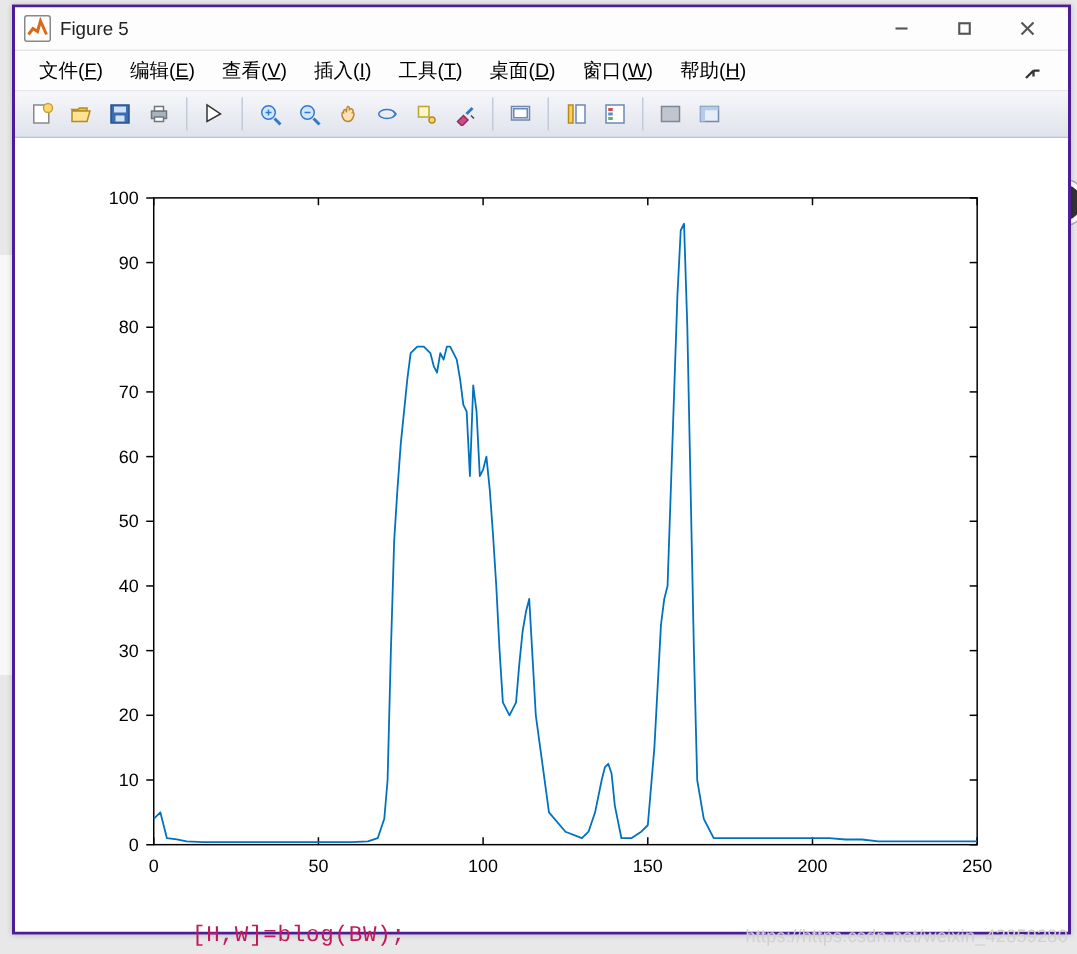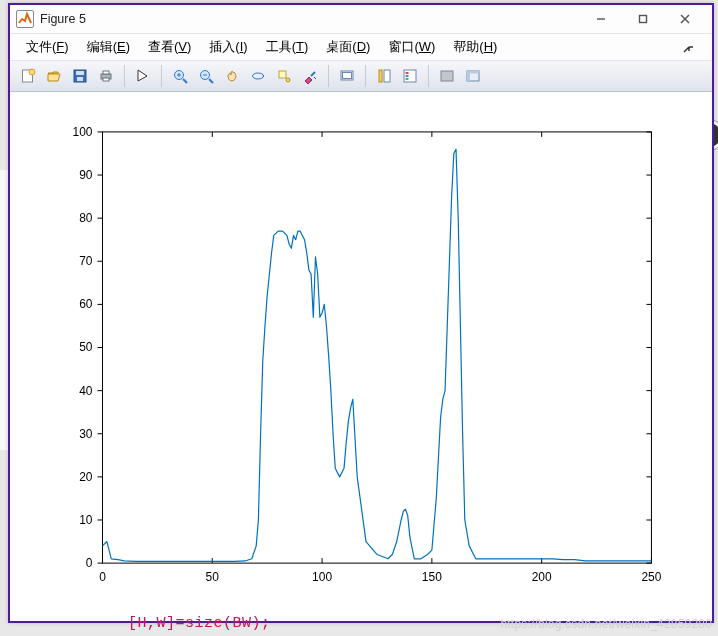--- a/index.html
+++ b/index.html
@@ -357,14 +357,14 @@
         <line x1="532" x2="532" y1="40" y2="45" stroke="#000"></line>
         <text x="532" y="490" text-anchor="middle" class="axis-tick">200</text>
         <line x1="642" x2="642" y1="472" y2="467" stroke="#000"></line>
         <line x1="642" x2="642" y1="40" y2="45" stroke="#000"></line>
         <text x="642" y="490" text-anchor="middle" class="axis-tick">250</text>
         <path d="M92.00 454.72 L96.40 450.40 L98.60 459.04 L100.80 467.68 L107.40 468.54 L114.00 469.84 L125.00 470.27 L136.00 470.27 L147.00 470.27 L158.00 470.27 L169.00 470.27 L180.00 470.27 L191.00 470.27 L202.00 470.27 L213.00 470.27 L224.00 470.27 L235.00 469.84 L241.60 467.68 L246.00 454.72 L248.20 428.80 L250.40 342.40 L252.60 268.96 L254.80 234.40 L257.00 204.16 L259.20 182.56 L261.40 160.96 L263.60 143.68 L268.00 139.36 L272.40 139.36 L276.80 143.68 L279.00 152.32 L281.20 156.64 L283.40 143.68 L285.60 148.00 L287.80 139.36 L290.00 139.36 L292.20 143.68 L294.40 148.00 L296.60 160.96 L298.80 178.24 L301.00 182.56 L303.20 225.76 L305.40 165.28 L307.60 182.56 L309.80 225.76 L312.00 221.44 L314.20 212.80 L316.40 234.40 L318.60 264.64 L320.80 299.20 L323.00 342.40 L325.20 376.96 L329.60 385.60 L334.00 376.96 L336.20 351.04 L338.40 329.44 L340.60 316.48 L342.80 307.84 L347.20 385.60 L356.00 450.40 L367.00 463.36 L378.00 467.68 L382.40 463.36 L386.80 450.40 L391.20 428.80 L393.40 420.16 L395.60 418.00 L397.80 424.48 L400.00 446.08 L404.40 467.68 L411.00 467.68 L417.60 463.36 L422.00 459.04 L426.40 407.20 L430.80 325.12 L433.00 307.84 L435.20 299.20 L437.40 234.40 L439.60 169.60 L441.80 104.80 L444.00 61.60 L446.20 57.28 L448.40 126.40 L450.60 234.40 L452.80 342.40 L455.00 428.80 L459.40 454.72 L466.00 467.68 L477.00 467.68 L488.00 467.68 L499.00 467.68 L510.00 467.68 L521.00 467.68 L532.00 467.68 L543.00 467.68 L554.00 468.54 L565.00 468.54 L576.00 469.84 L598.00 469.84 L642.00 469.84 " fill="none" stroke="#0072bd" stroke-width="1.2" stroke-linejoin="round"></path>
       </svg>
   </div>
 </div>
 
-<div class="code-fragment">[H,W]=size(BW);</div>
-<div class="watermark">https://blog.csdn.net/weixin_42859280</div>
+<div class="code-fragment">[H,W]=blog(BW);</div>
+<div class="watermark">https://https.csdn.net/weixin_42859280</div>
 
 </body></html>

